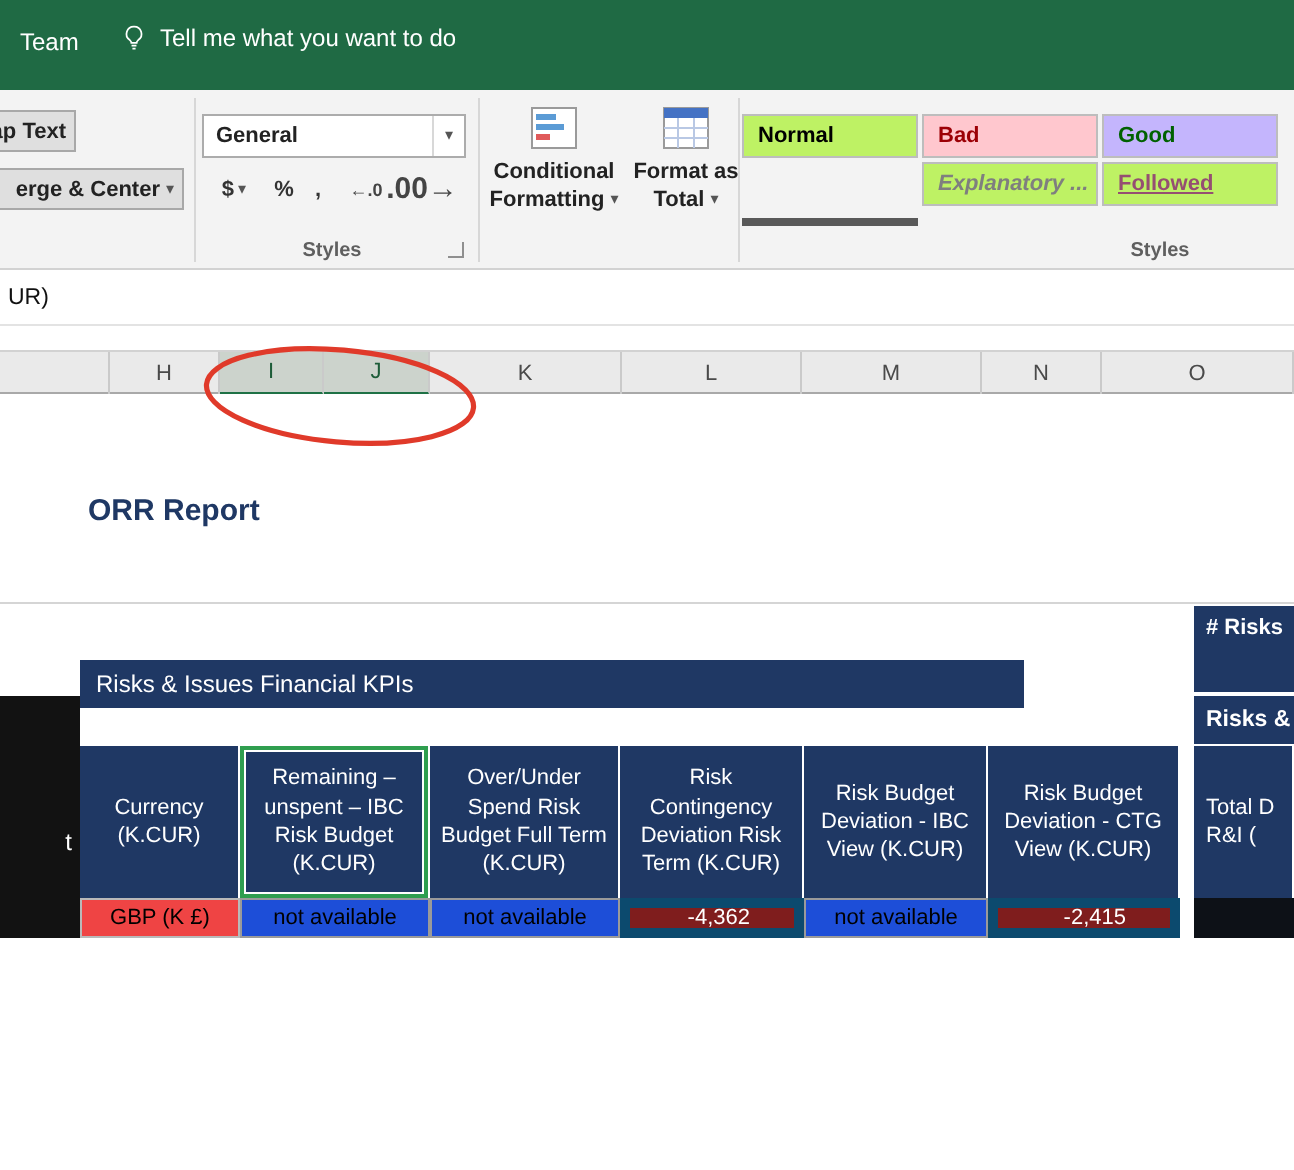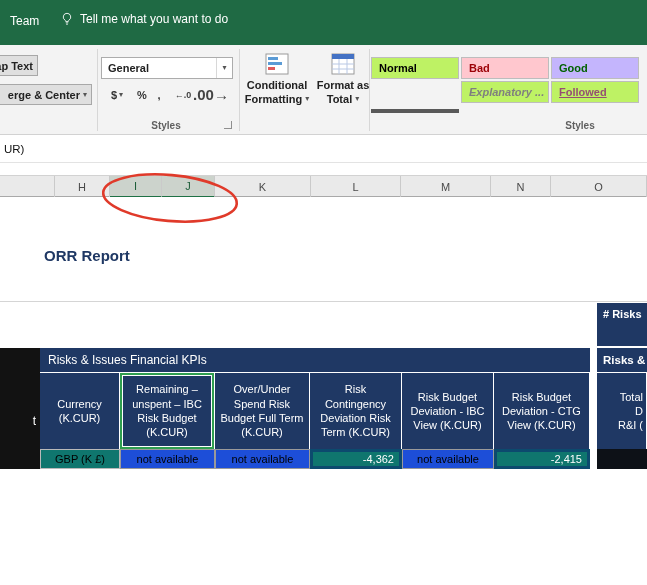--- a/index.html
+++ b/index.html
@@ -88,39 +88,39 @@
   
   .sheet { position:absolute; left:0; top:197px; width:647px; height:388px; background:#fff; }
   .report-title { position:absolute; left:44px; top:40px; font-size:15px; font-weight:bold;
                   color:#1f3864;margin-top:10px; }
   .rule { position:absolute; left:0; top:104px; width:647px; height:1px; background:#d5d5d5; }
 
   .numrisks { position:absolute; left:597px; top:106px; width:50px; height:43px; background:#1f3864;
               color:#fff; font-weight:bold; font-size:11px; padding:5px 0 0 6px; }
   .stub { position:absolute; left:0; top:151px; width:40px; height:121px; background:#121212; }
   .stub .frag { position:absolute; right:4px; top:66px; color:#fff; font-size:12px; }
-  .bandleft { position:absolute; left:40px; top:151px; width:550px; height:24px; background:#1f3864;
+  .bandleft { position:absolute; left:40px; top:133px; width:472px; height:24px; background:#1f3864;
               color:#fff; font-size:12px; line-height:24px; padding-left:8px; overflow:hidden;
               white-space:nowrap; }
   .bandright { position:absolute; left:597px; top:151px; width:50px; height:24px; background:#1f3864;
                color:#fff; font-size:11.5px; font-weight:bold; line-height:24px; padding-left:6px;
                overflow:hidden; white-space:nowrap; }
 
   .hc { position:absolute; top:176px; height:76px; background:#1f3864; color:#fff; font-size:11px;
         line-height:1.3; display:flex; align-items:center; justify-content:center; text-align:center;
         padding:0 3px; border-right:1px solid #fff; }
-  .hc.left { justify-content:flex-start; text-align:right; padding-left:18px; white-space:pre-line; }
+  .hc.left { justify-content:flex-start; text-align:left; padding-left:6px; white-space:pre-line; }
   .hc.selcell { box-shadow: inset 0 0 0 2px #2f9e4f, inset 0 0 0 3px #ffffff; }
 
   .dc { position:absolute; top:252px; height:20px; font-size:11px; display:flex; align-items:center;
         justify-content:center; color:#000; }
-  .dc.plain { background:#0f766e; border:1px solid #b9b9b9; }
+  .dc.plain { background:#ef4444; border:1px solid #b9b9b9; }
   .dc.na { background:#1d4ed8; border:1px solid #9a9a9a; }
-  .dc.neg { background:#0f766e; color:#fff; justify-content:flex-end; padding-right:5px;
-            border:3px solid #0c4a6e; }
+  .dc.neg { background:#7f1d1d; color:#fff; justify-content:flex-end; padding-right:22px;
+            border:5px solid #0c4a6e; }
   .dc.darkcell { background:#0d1117; border:none; }
 
   .c0 { left:40px;  width:80px; }
   .c1 { left:120px; width:95px; }
   .c2 { left:215px; width:95px; }
   .c3 { left:310px; width:92px; }
   .c4 { left:402px; width:92px; }
   .c5 { left:494px; width:96px; }
   .c6 { left:597px; width:50px; }
 </style>

